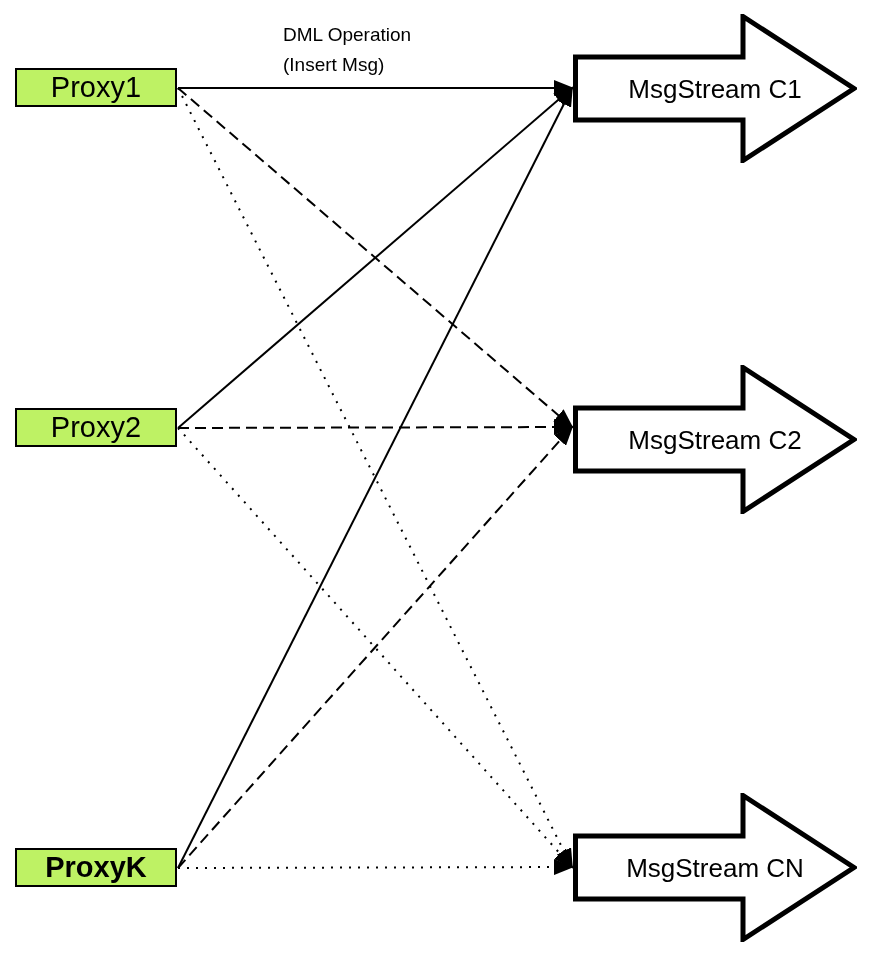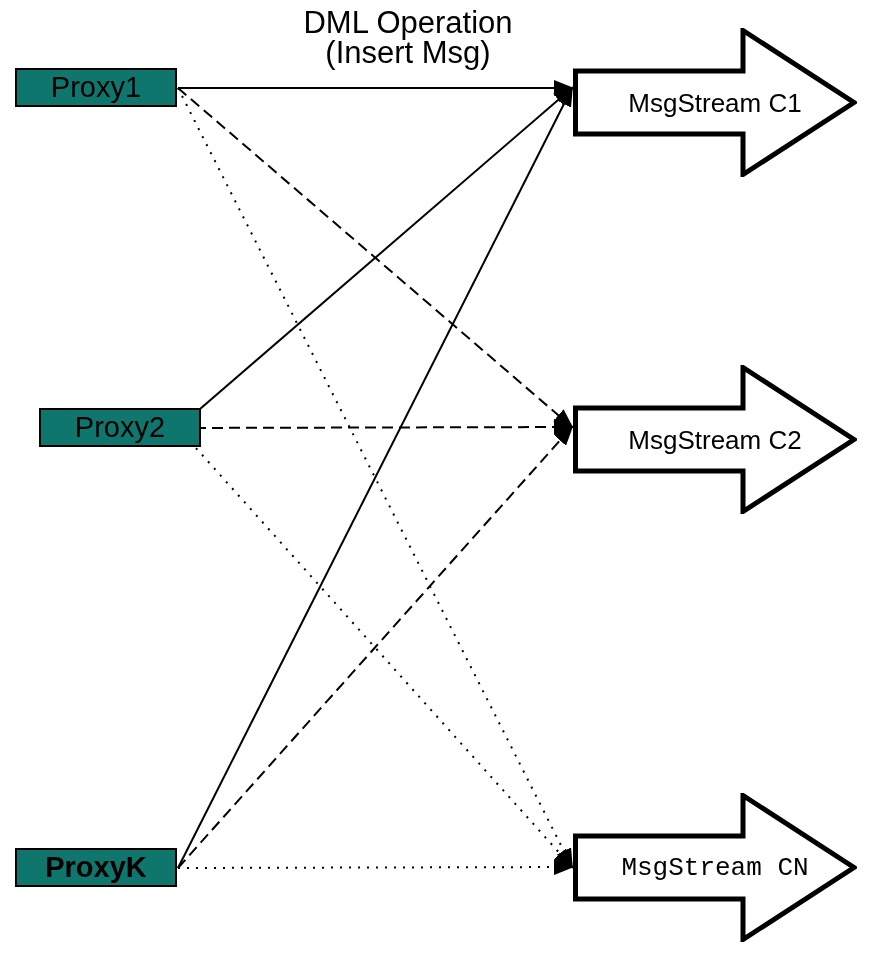--- a/index.html
+++ b/index.html
@@ -17,51 +17,50 @@
     overflow: hidden;
   }
   #edge-layer {
     position: absolute;
     left: 0;
     top: 0;
   }
   .diagram-title {
     position: absolute;
     left: 283px;
-    top: 8px;
+    top: 20px;
     width: 250px;
-    text-align: center;
-    font-size: 31px;
+    font-size: 19px;
     line-height: 30px;
     white-space: nowrap;
   }
   .proxy-box {
     position: absolute;
     left: 15px;
     width: 158px;
     height: 35px;
     border: 2.5px solid #000000;
-    background: #0f766e;
+    background: #bef264;
     display: flex;
     align-items: center;
     justify-content: center;
     font-size: 29px;
   }
   #proxy1 { top: 68px; }
-  #proxy2 { top: 408px; margin-left: 24px; }
+  #proxy2 { top: 408px; }
   #proxyk { top: 848px; font-weight: bold; }
   .stream {
     position: absolute;
     left: 573px;
     width: 284px;
     height: 149px;
   }
-  #stream-c1 { top: 28px; }
+  #stream-c1 { top: 14px; }
   #stream-c2 { top: 365px; }
-  #stream-cn { top: 793px; font-family: Liberation Mono, monospace; }
+  #stream-cn { top: 793px; }
   .stream svg {
     position: absolute;
     left: 0;
     top: 0;
     display: block;
   }
   .stream-label {
     position: absolute;
     left: 50%;
     top: 50%;

